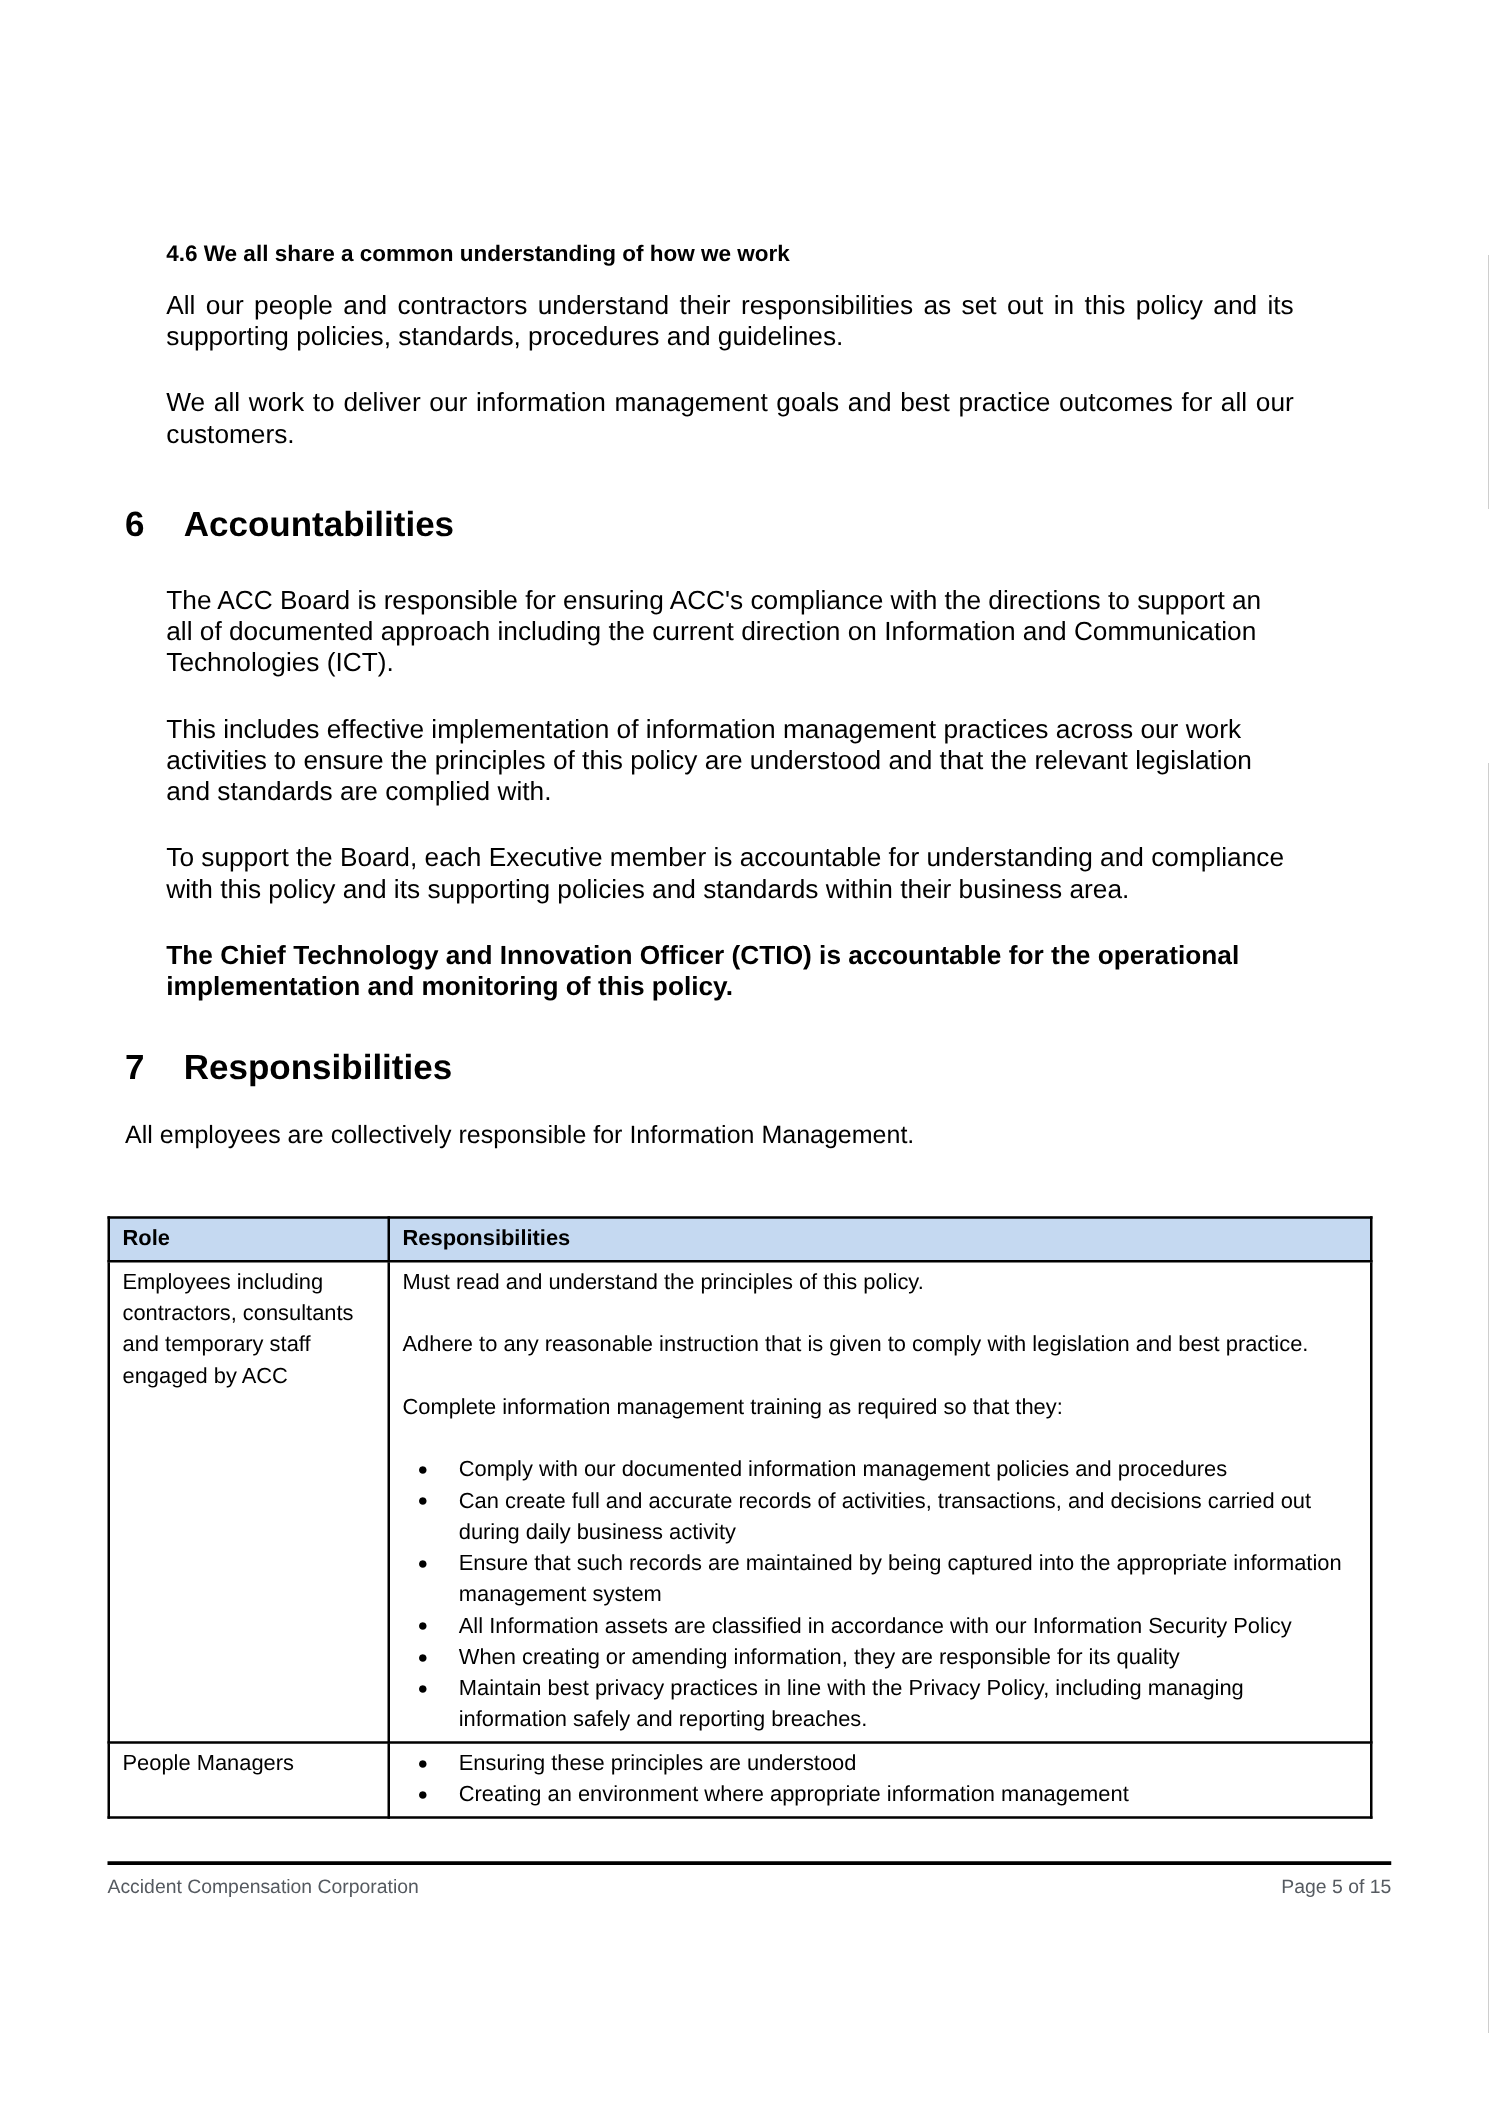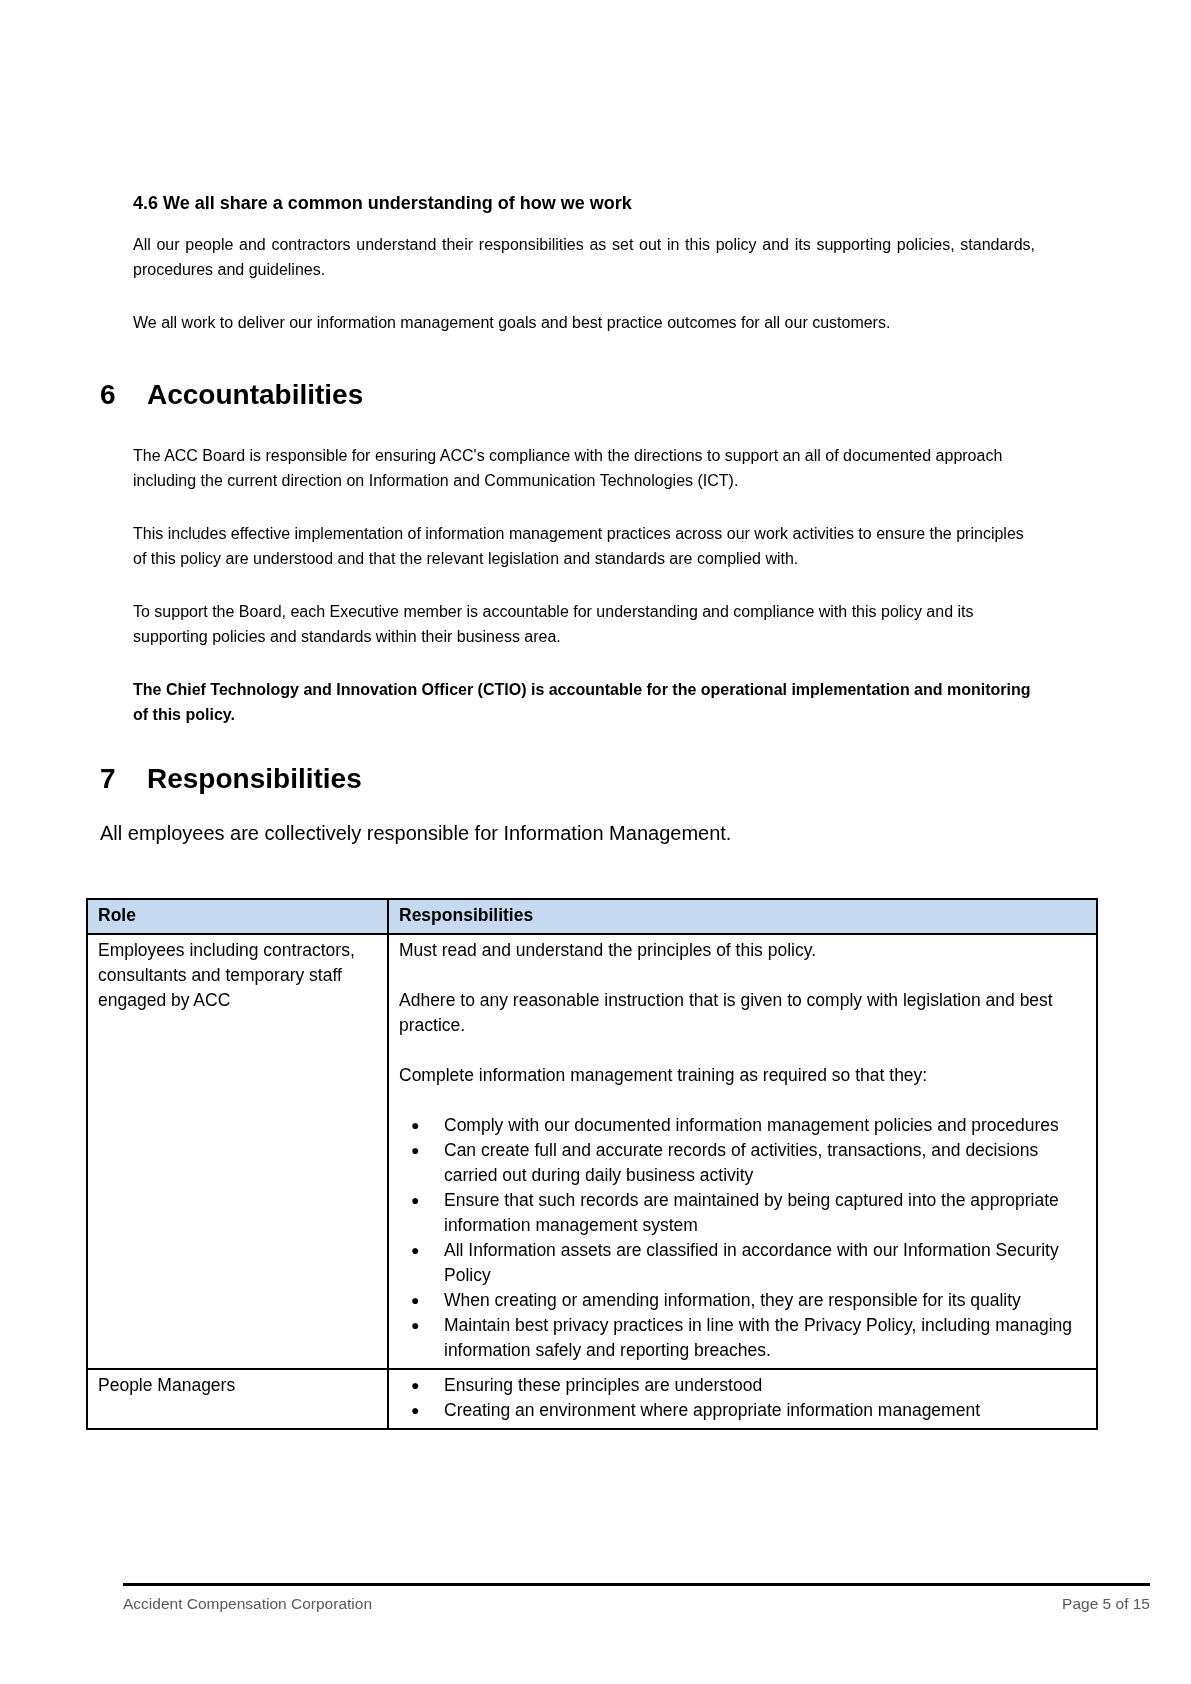--- a/index.html
+++ b/index.html
@@ -14,21 +14,21 @@
     overflow:hidden;
   }
   .content { padding:193px 86px 0 86px; }
 
   
   .subheading {
     font-size:18px; font-weight:bold;
     margin:0 70px 18px 47px;
   }
   .body-p {
-    font-size:16px; line-height:25px;
+    font-size:21px; line-height:25px;
     margin:0 70px 28px 47px;
   }
   .body-p.justify { text-align:justify; }
 
   
   .section-heading {
     display:flex;
     font-size:28px; font-weight:bold;
     margin:44px 0 32px 14px;
   }
@@ -48,40 +48,39 @@
     table-layout:fixed;
     font-size:17.5px;
   }
   table.resp-table th, table.resp-table td {
     border:2px solid #000;
     vertical-align:top;
     padding:3px 10px 5px 10px;
     line-height:25px;
     text-align:left;
   }
-  th.col-role { width:301px; }
+  th.col-role { width:224px; }
   thead th { font-weight:bold; }
   .cell-p { margin-bottom:25px; }
   .cell-p:last-child { margin-bottom:0; }
   .bullet {
     display:flex;
   }
   .bullet .dot {
     flex:none; width:45px;
     padding-left:12px;
     font-size:14px;
   }
   .bullet .btext { flex:1; }
 
   
   .footer {
     position:absolute;
     left:86px; right:78px;
-    top:1583px;
-    margin-left:37px;
+    top:1489px;
   }
   .footer-rule {
     border-top:3px solid #000;
     width:1027px;
   }
   .footer-row {
     width:1027px;
     display:flex; justify-content:space-between;
     margin-top:9px;
     font-size:15.5px;

